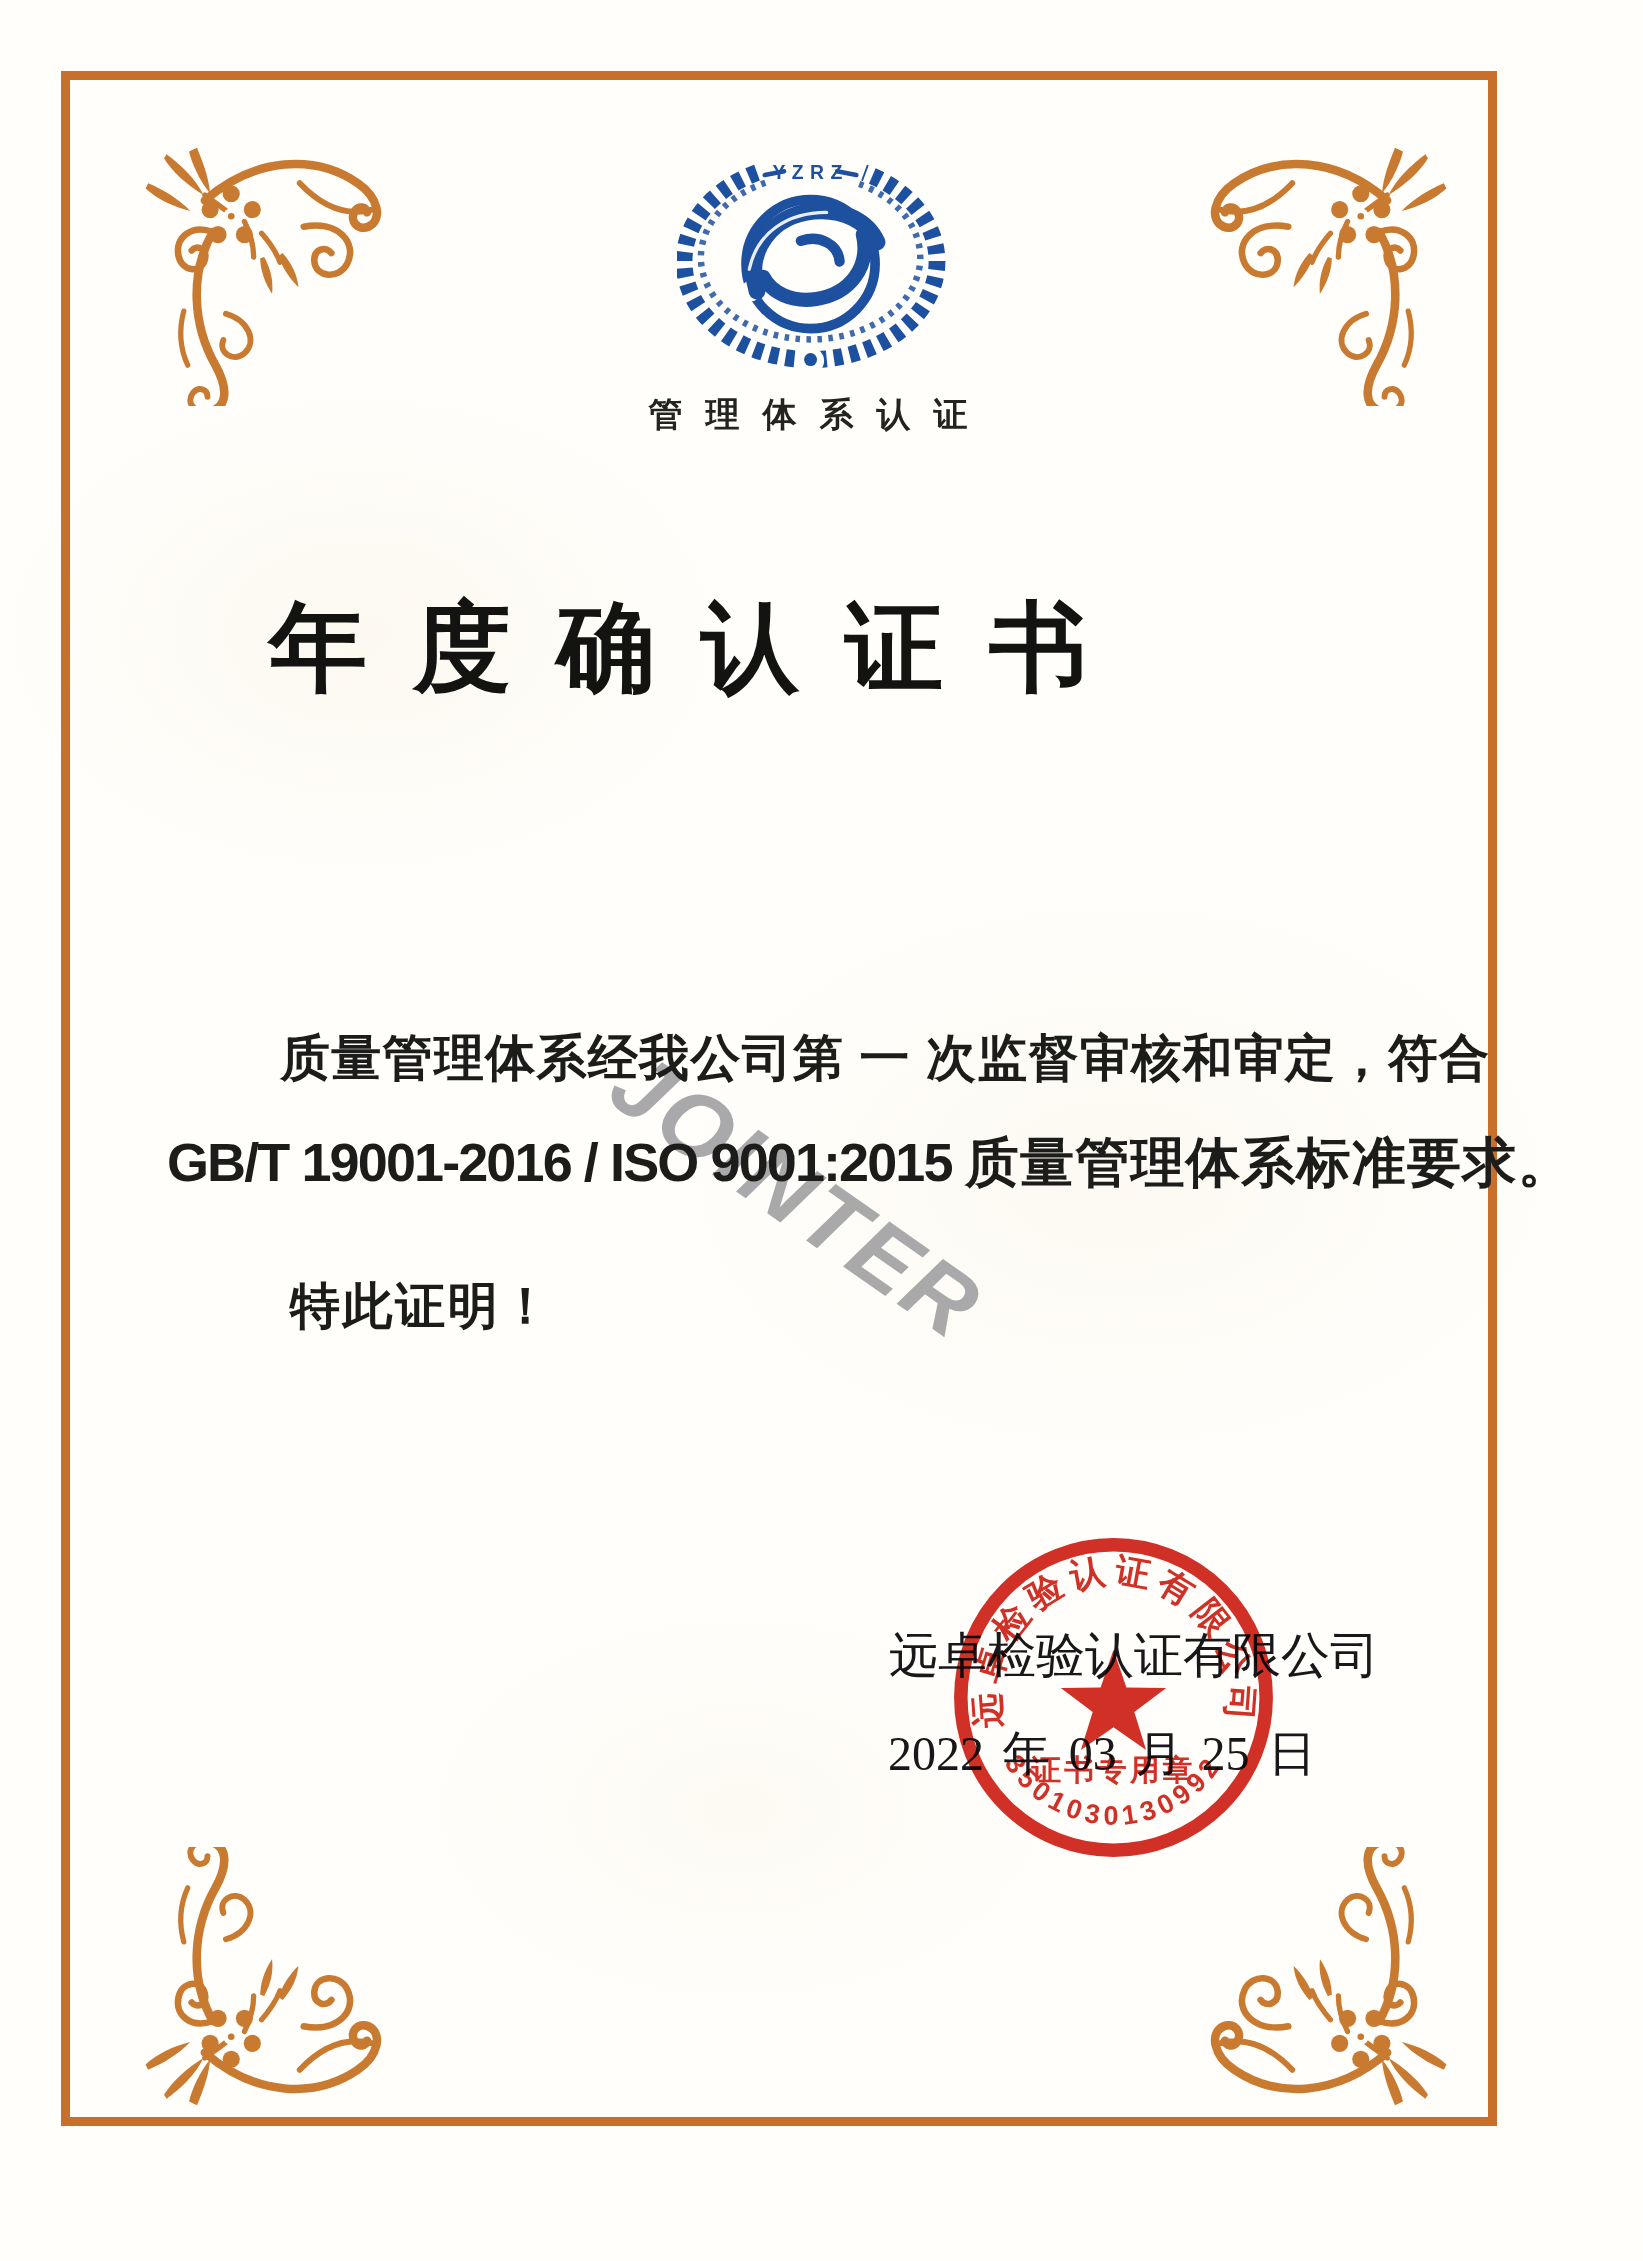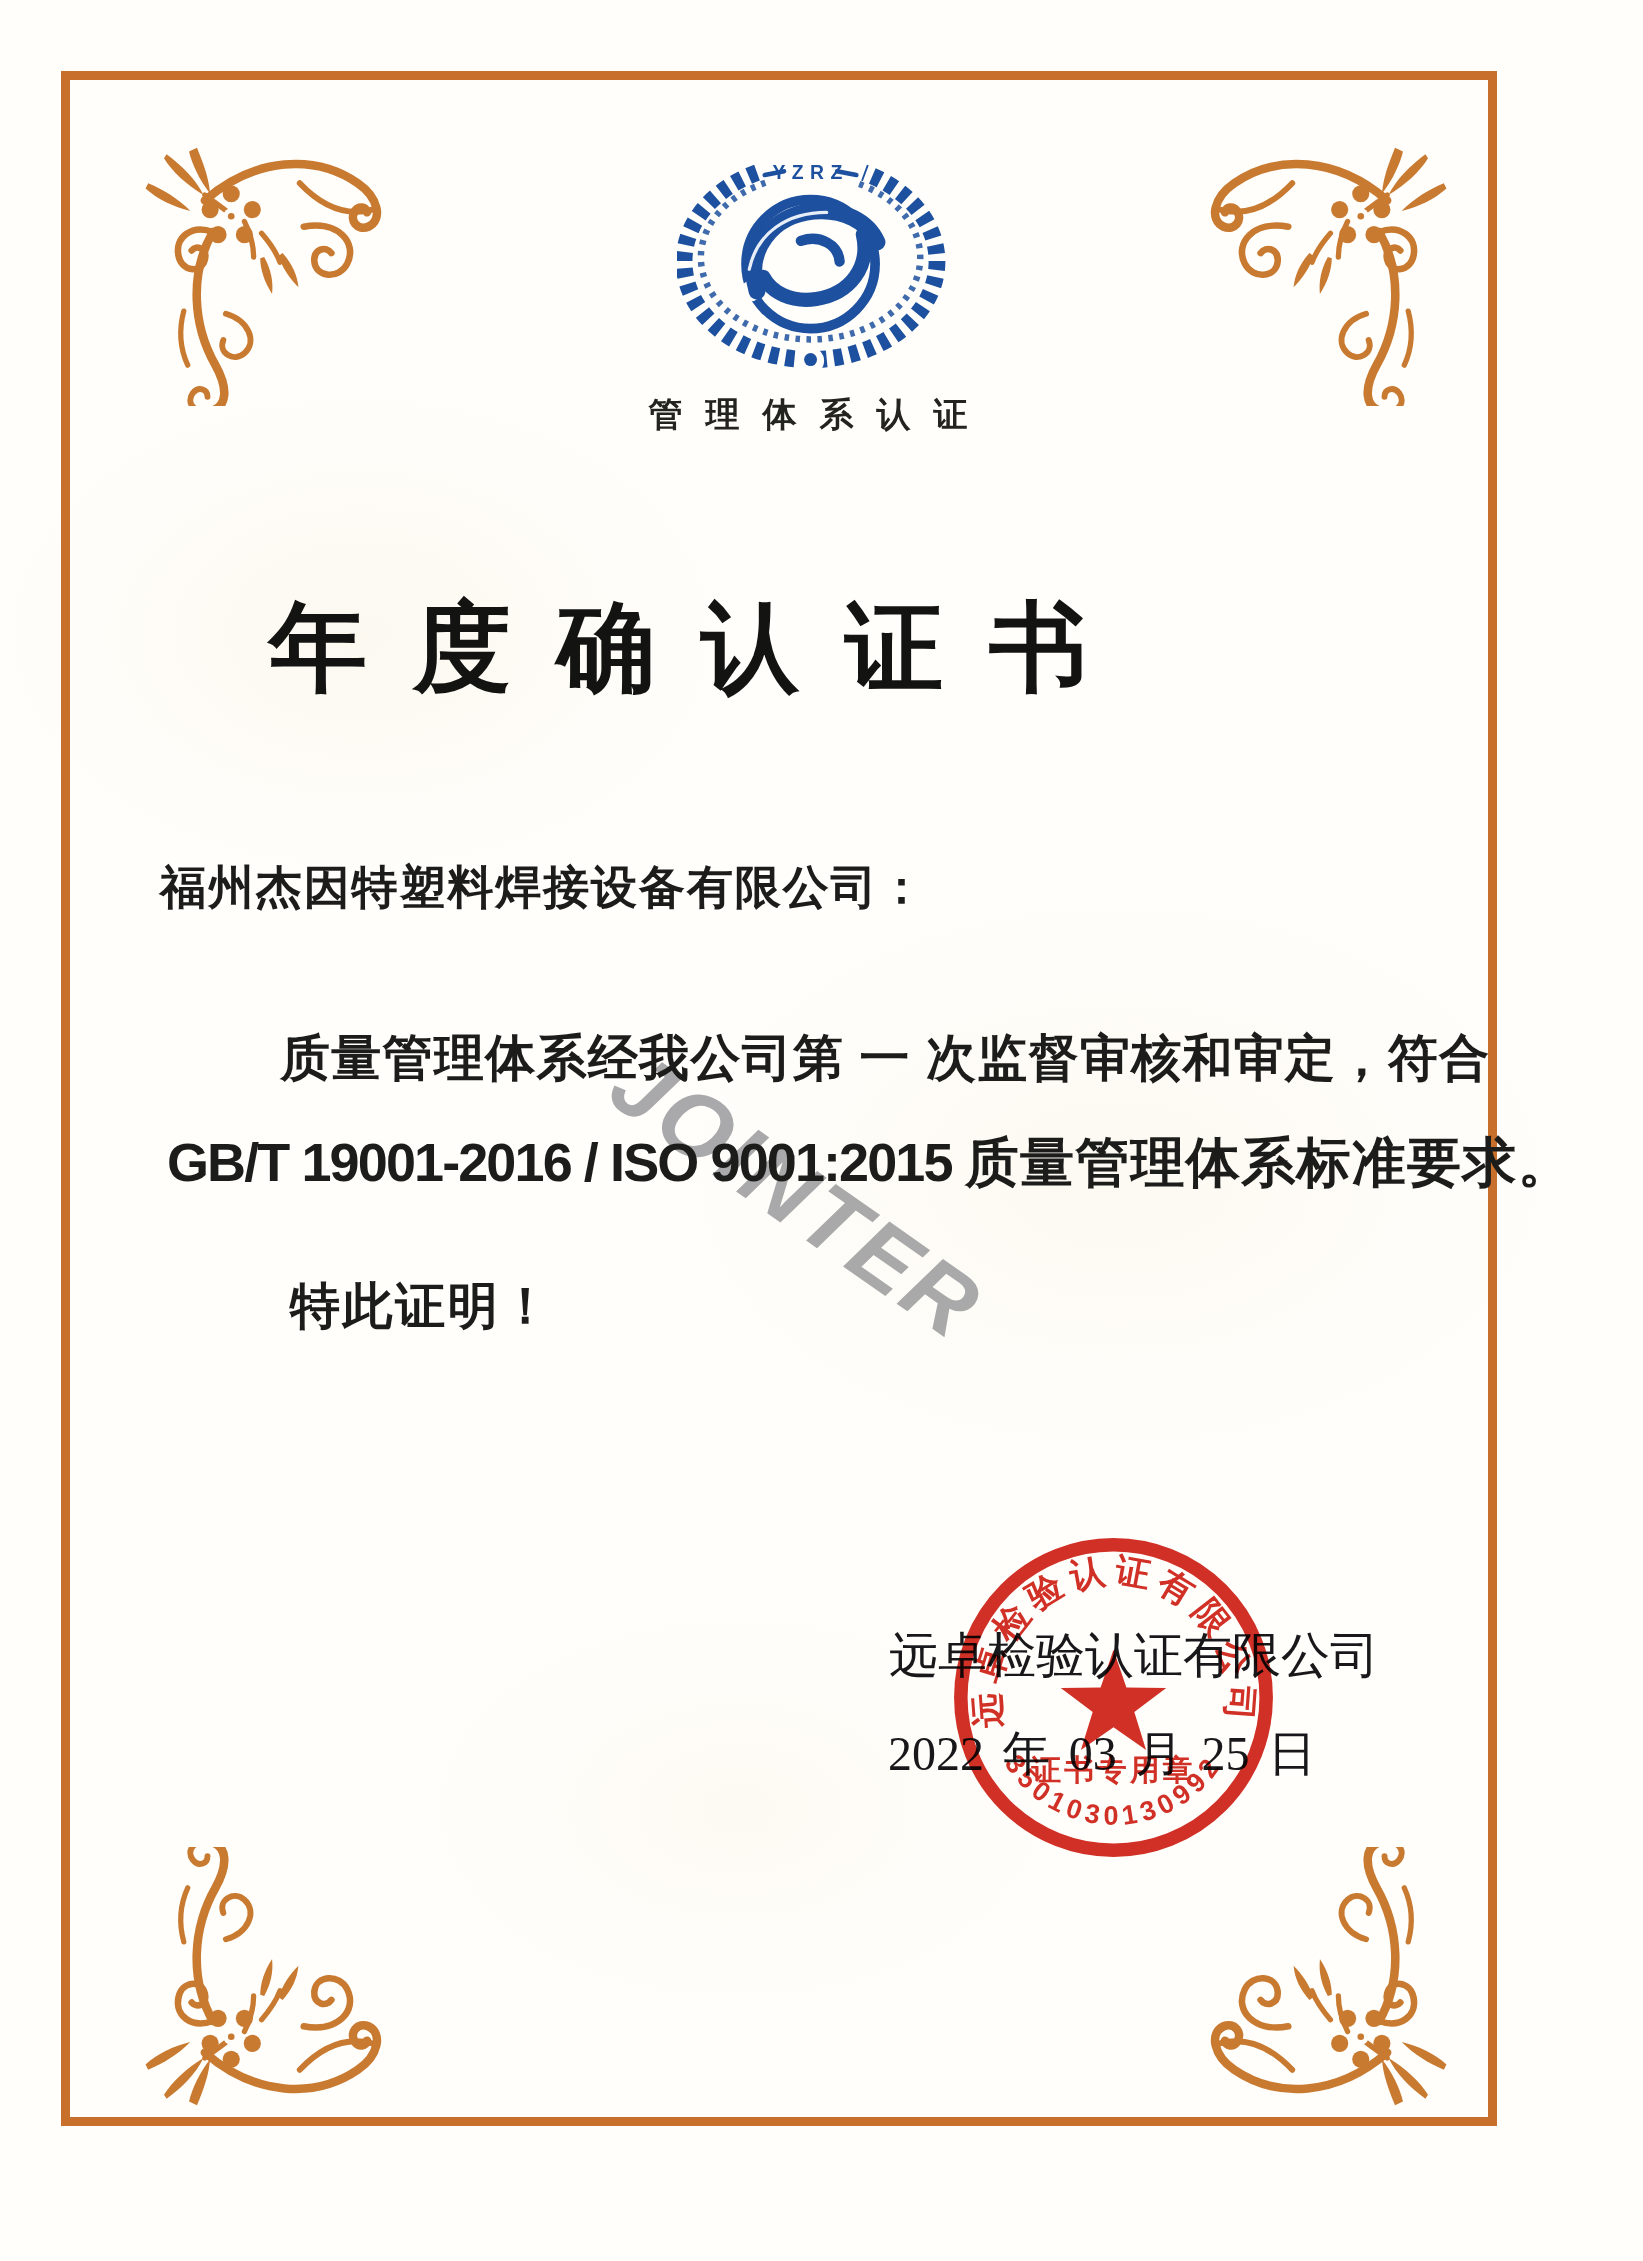--- a/index.html
+++ b/index.html
@@ -158,21 +158,20 @@
     <path d="M112 180 C124 124 170 92 232 92" stroke="#e8eef8" stroke-width="5" fill="none" stroke-linecap="round"></path>
 
     <circle cx="207" cy="322" r="21" fill="#fffefb"></circle>
     <circle cx="207" cy="320" r="10" fill="#1d509e"></circle>
   </svg>
 
   <div class="logo-caption">管理体系认证</div>
 
   <div class="title">年度确认证书</div>
 
-  <div class="addressee">福州杰因特塑料焊接设备有限公司：</div>
 
   <div class="para1">质量管理体系经我公司第 一 次监督审核和审定，符合</div>
 
   <div class="para2">
     <span class="latin">GB/T 19001-2016 / ISO 9001:2015</span><span class="cn">质量管理体系标准要求。</span>
   </div>
 
   <div class="closing">特此证明！</div>
 
   <div class="watermark">JOINTER</div>

